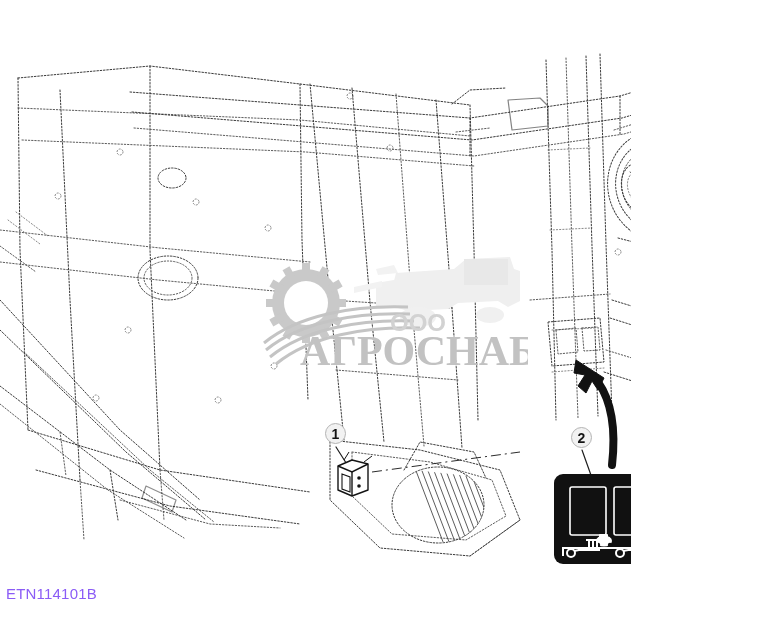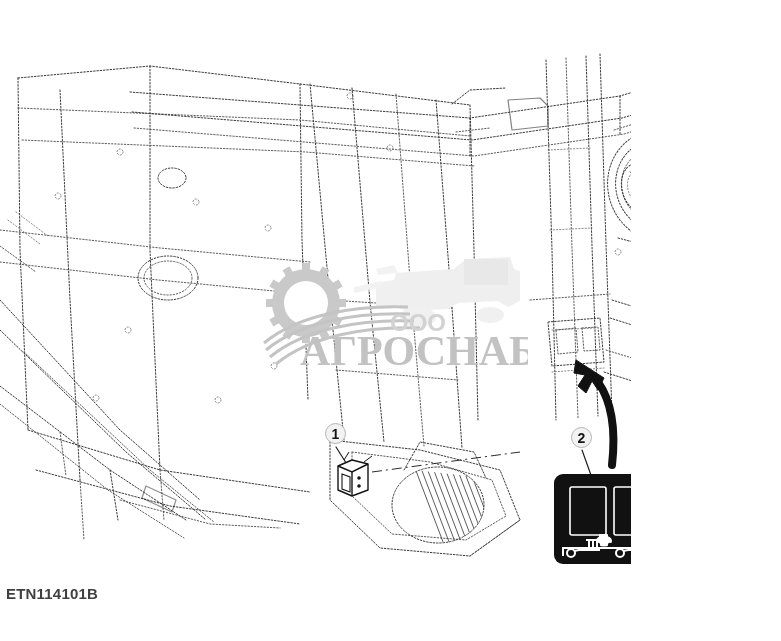--- a/index.html
+++ b/index.html
@@ -31,23 +31,23 @@
     height: 130px;
     pointer-events: none;
   }
   
   #figure-code {
     position: absolute;
     left: 6px;
     top: 585px;
     font-family: "Liberation Sans", sans-serif;
     font-size: 15px;
-    font-weight: bold;
+    font-weight: normal;
     letter-spacing: 0.2px;
-    color: #404040;
+    color: #8b5cf6;
     white-space: nowrap;
   }
   
   .callout {
     position: absolute;
     width: 21px;
     height: 21px;
     border-radius: 50%;
     background: #f2f2f2;
     border: 1px solid #b4b4b4;

